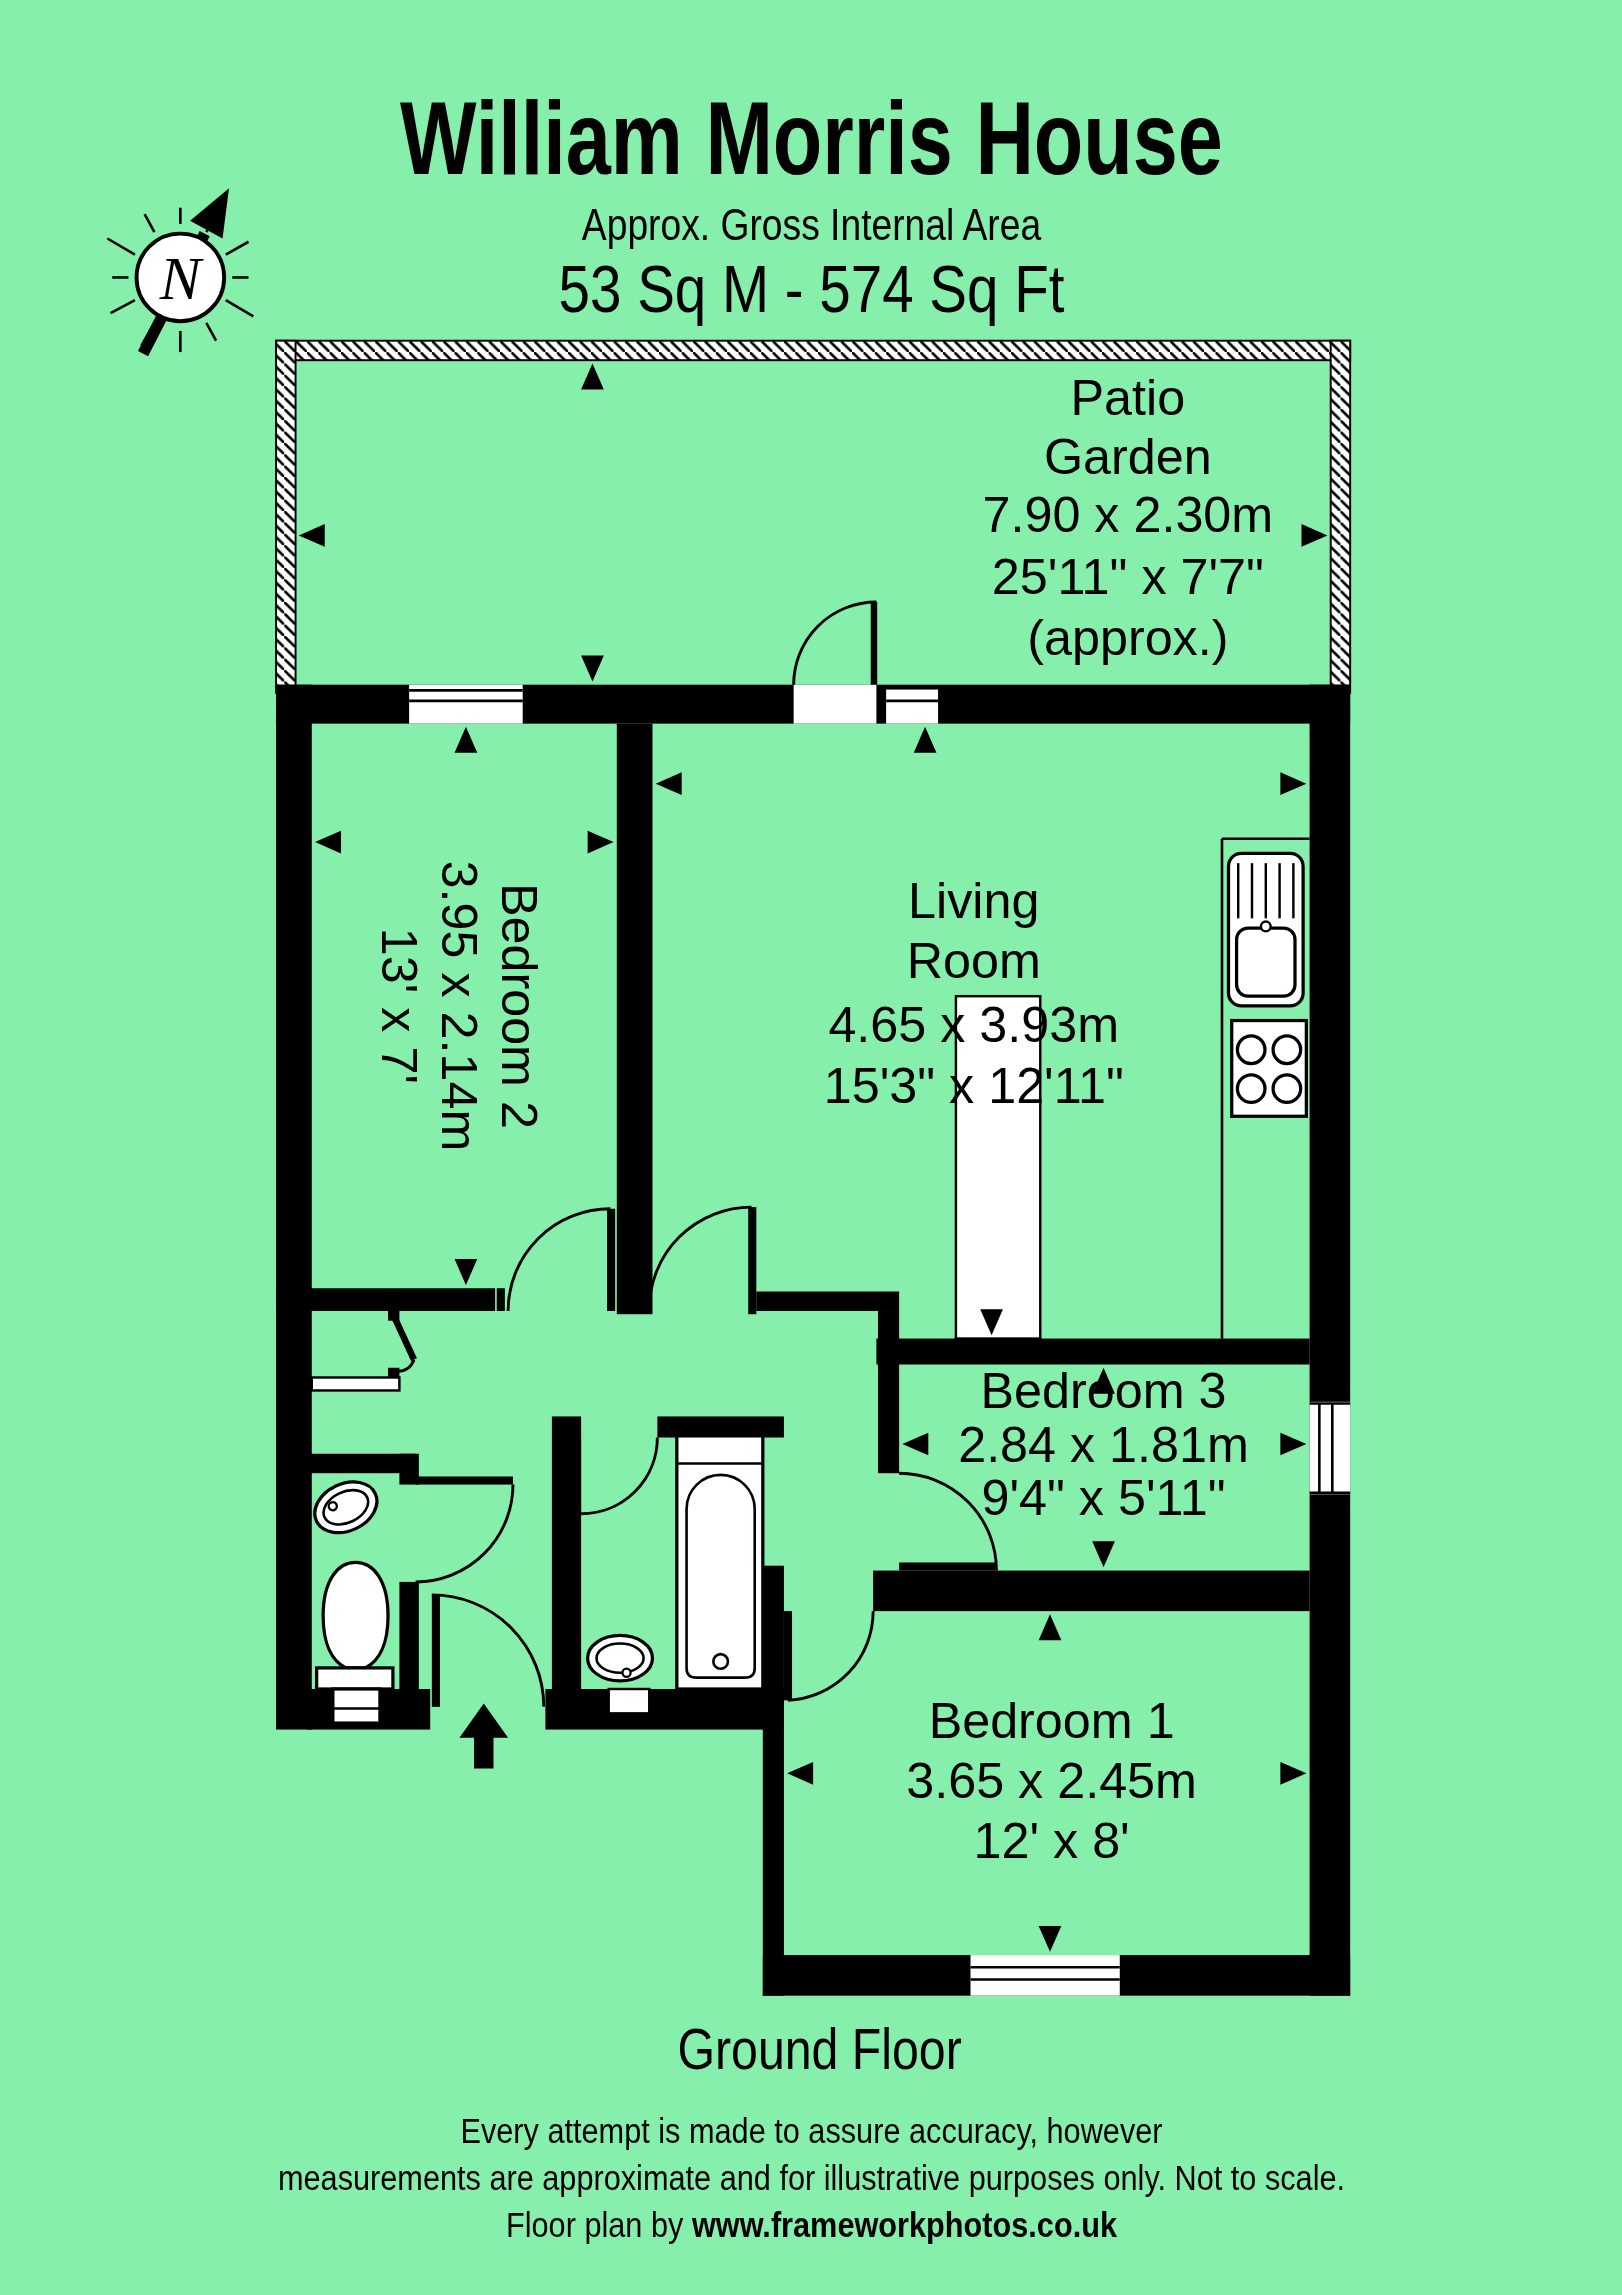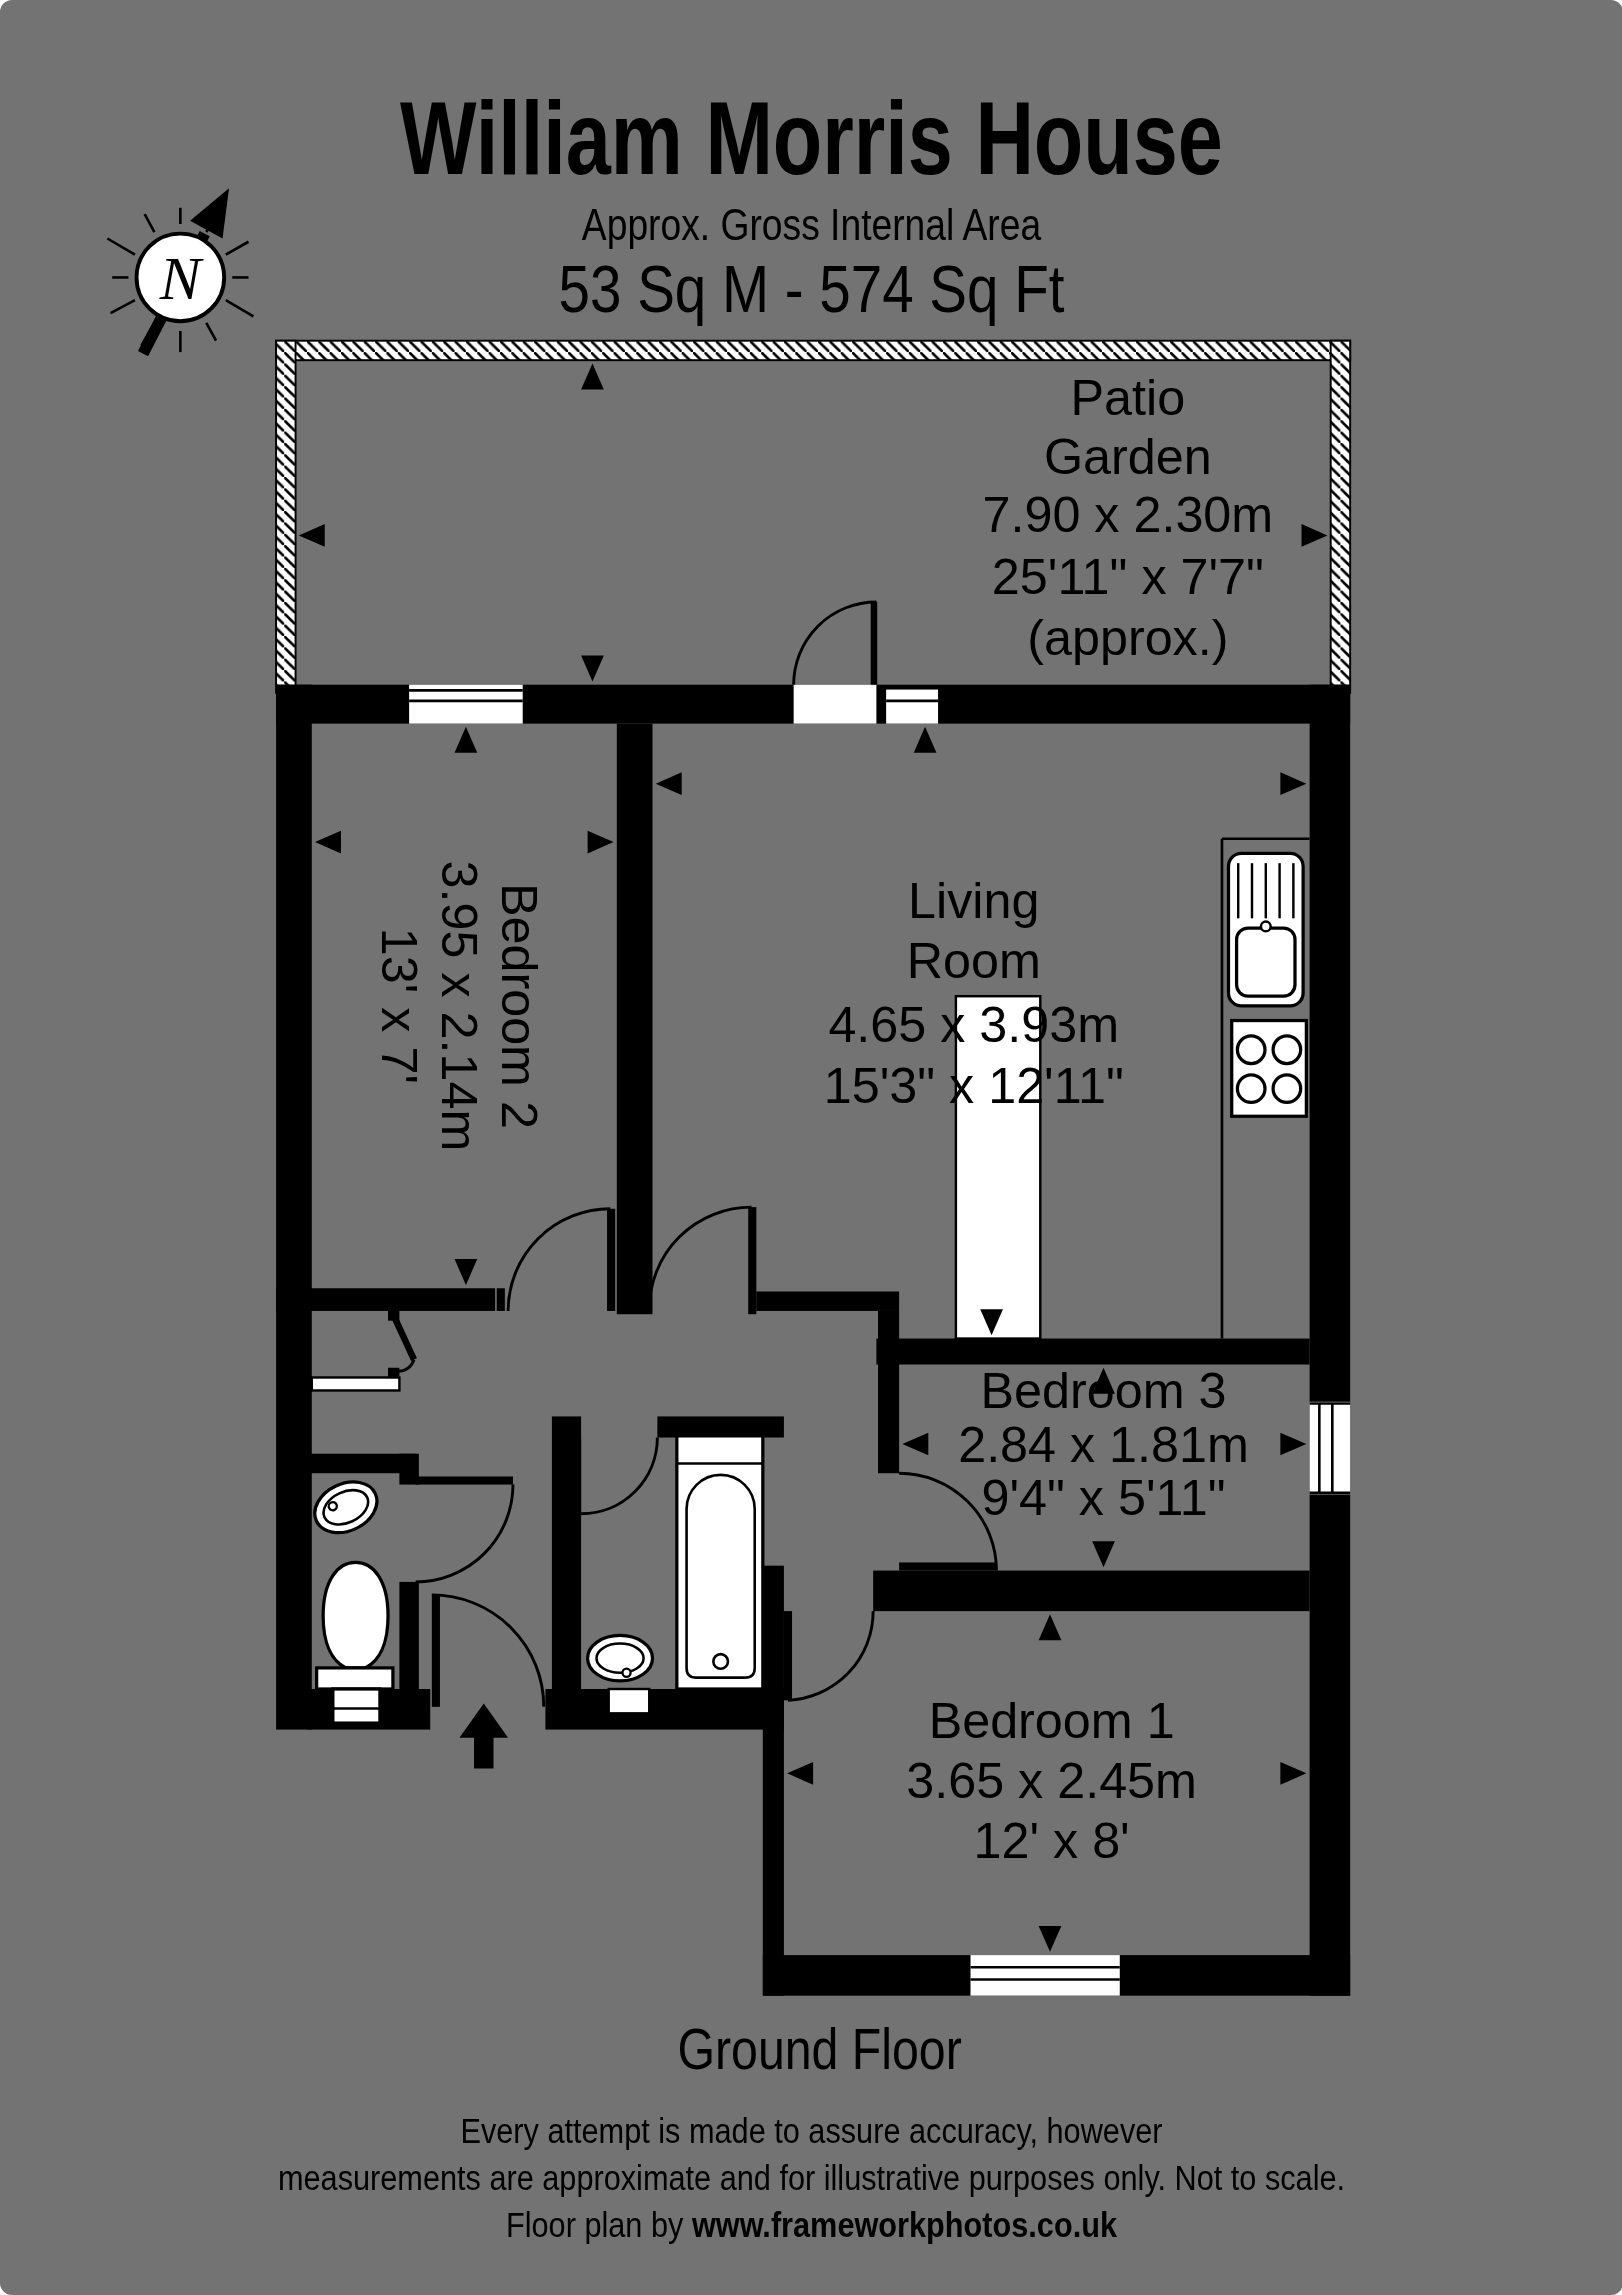--- a/index.html
+++ b/index.html
@@ -1,16 +1,16 @@
 <!DOCTYPE html>
 <html style="font-size:13px"><head>
 <meta charset="utf-8">
 <style>
   html,body{margin:0;padding:0;background:#fff;}
-  .page{position:relative;width:1623px;height:2295px;background:#737373;overflow:hidden;border-radius:12px;}
+  .page{position:relative;width:1623px;height:2295px;background:#86efac;overflow:hidden;}
   svg{display:block;}
   text{fill:#000;}
   .t-title{font:700 64px "Liberation Sans",sans-serif;}
   .t-sub{font:400 27px "Liberation Sans",sans-serif;}
   .t-area{font:400 41px "Liberation Sans",sans-serif;}
   .t-room{font:400 31px "Liberation Sans",sans-serif;}
   .t-floor{font:400 35px "Liberation Sans",sans-serif;}
   .t-foot{font:400 21.5px "Liberation Sans",sans-serif;}
   .t-foot-b{font-weight:700;}
   .t-north{font:italic 400 38px "Liberation Serif",serif;}

